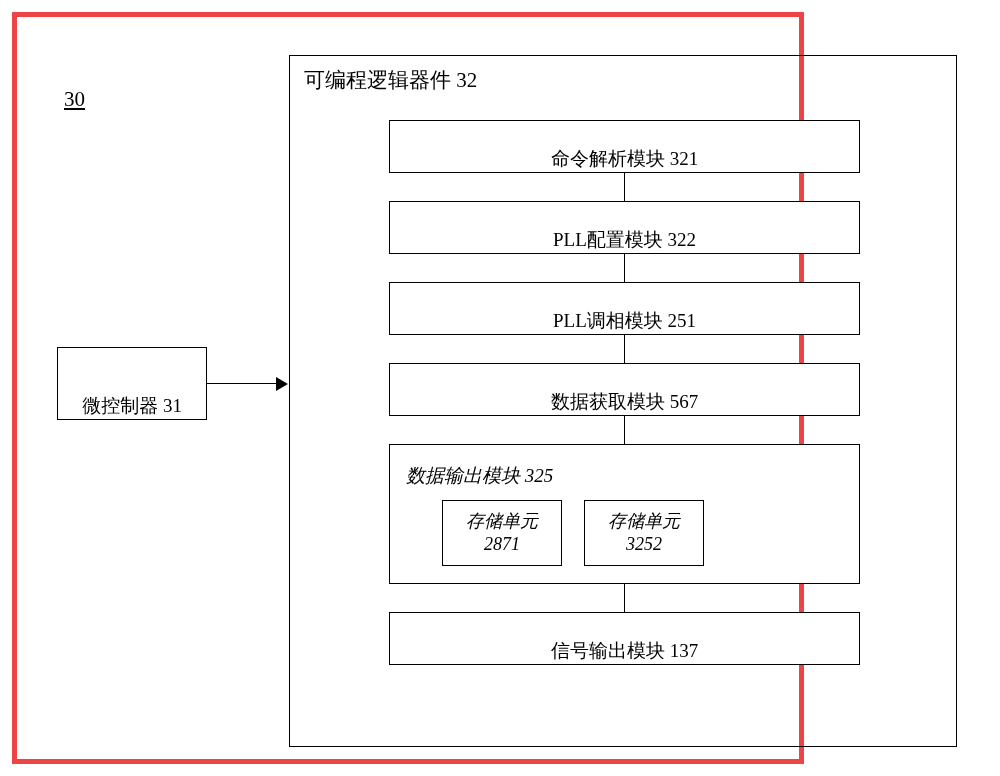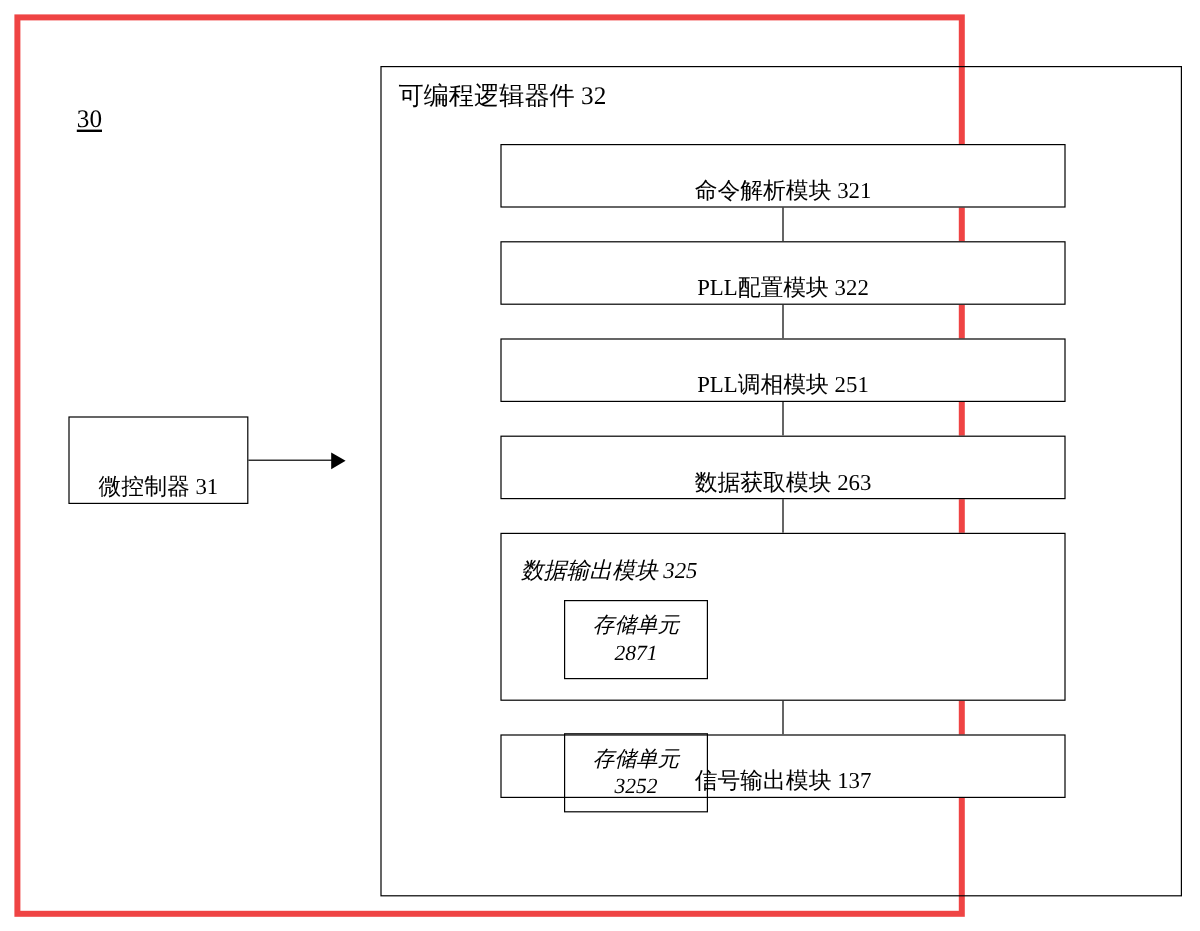--- a/index.html
+++ b/index.html
@@ -55,21 +55,20 @@
       border-top: 7px solid transparent;
       border-bottom: 7px solid transparent;
     }
     .pld-container {
       position: absolute;
       left: 272px;
       top: 38px;
       width: 668px;
       height: 692px;
       border: 1px solid #000;
-      margin-left: 28px;
     }
     .pld-title {
       position: absolute;
       left: 14px;
       top: 10px;
       font-size: 21px;
     }
     .inner-stack {
       position: absolute;
       left: 99px;
@@ -98,22 +97,21 @@
       position: absolute;
       left: 16px;
       top: 18px;
       font-size: 19px;
     }
     .sub-row {
       position: absolute;
       left: 52px;
       top: 55px;
       display: flex;
-      gap: 45px;
-      flex-direction: column;
+      gap: 22px;
     }
     .sub-box {
       width: 120px;
       height: 66px;
       border: 1px solid #000;
       display: flex;
       flex-direction: column;
       align-items: center;
       justify-content: center;
       font-size: 18px;
@@ -154,21 +152,21 @@
         <span>PLL配置模块  322</span>
       </div>
       <div class="connector"></div>
 
       <div class="module-box">
         <span>PLL调相模块  251</span>
       </div>
       <div class="connector"></div>
 
       <div class="module-box">
-        <span>数据获取模块  263</span>
+        <span>数据获取模块  567</span>
       </div>
       <div class="connector"></div>
 
       <div class="module-325">
         <div class="module-325-title">数据输出模块  325</div>
         <div class="sub-row">
           <div class="sub-box">
             <span>存储单元</span>
             <span>2871</span>
           </div>

